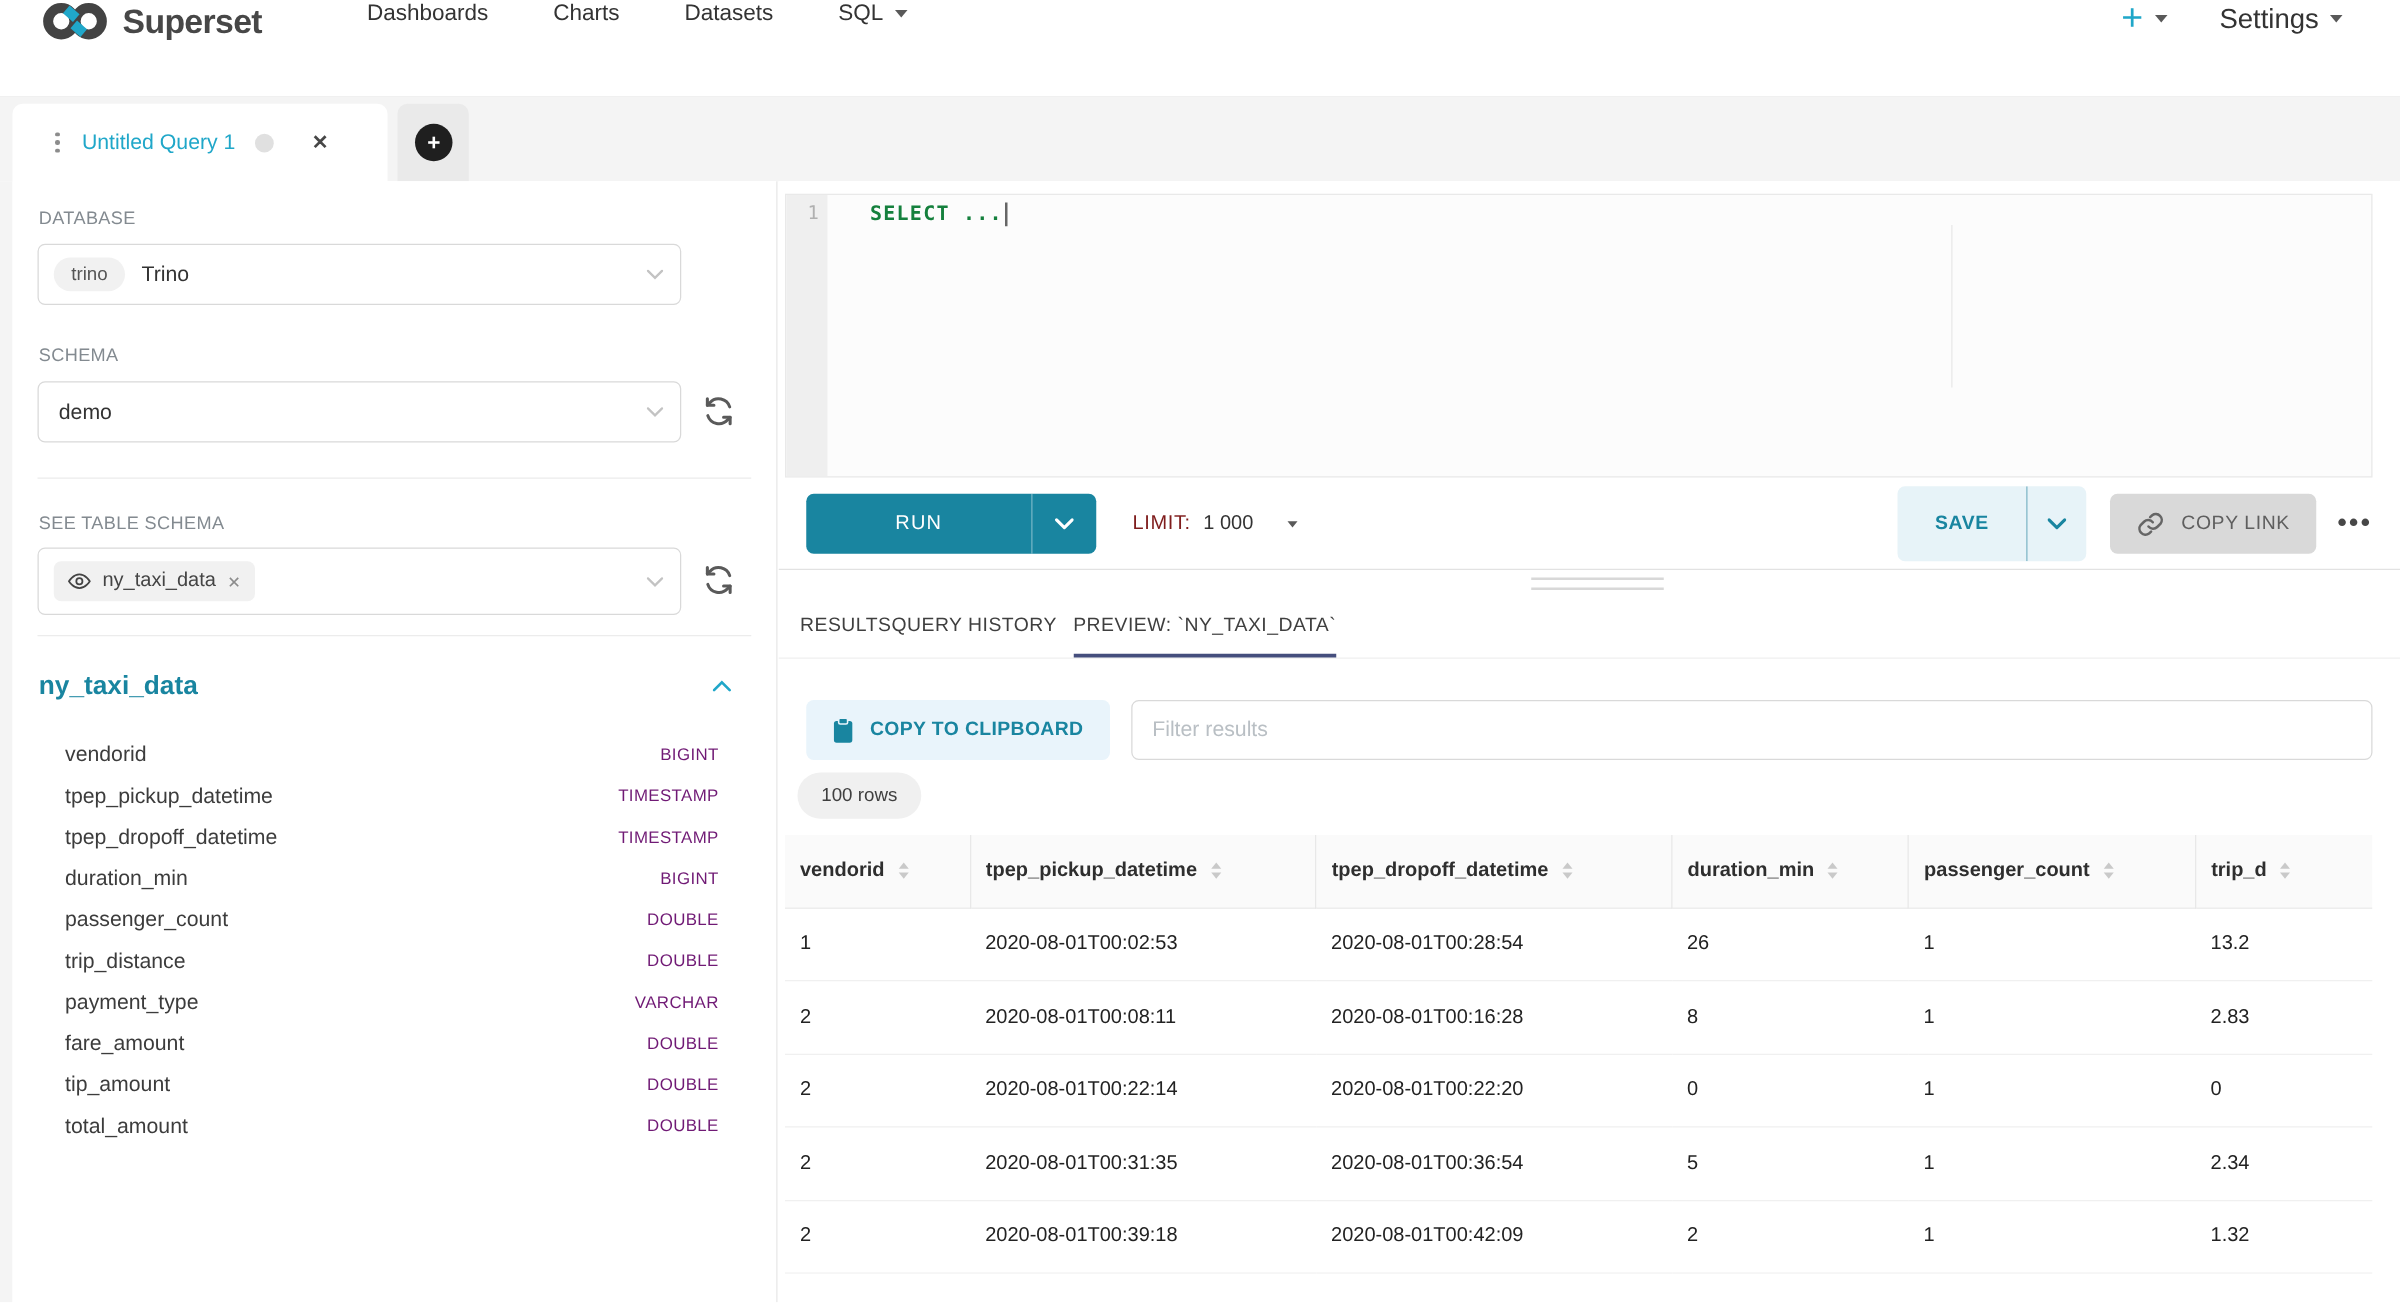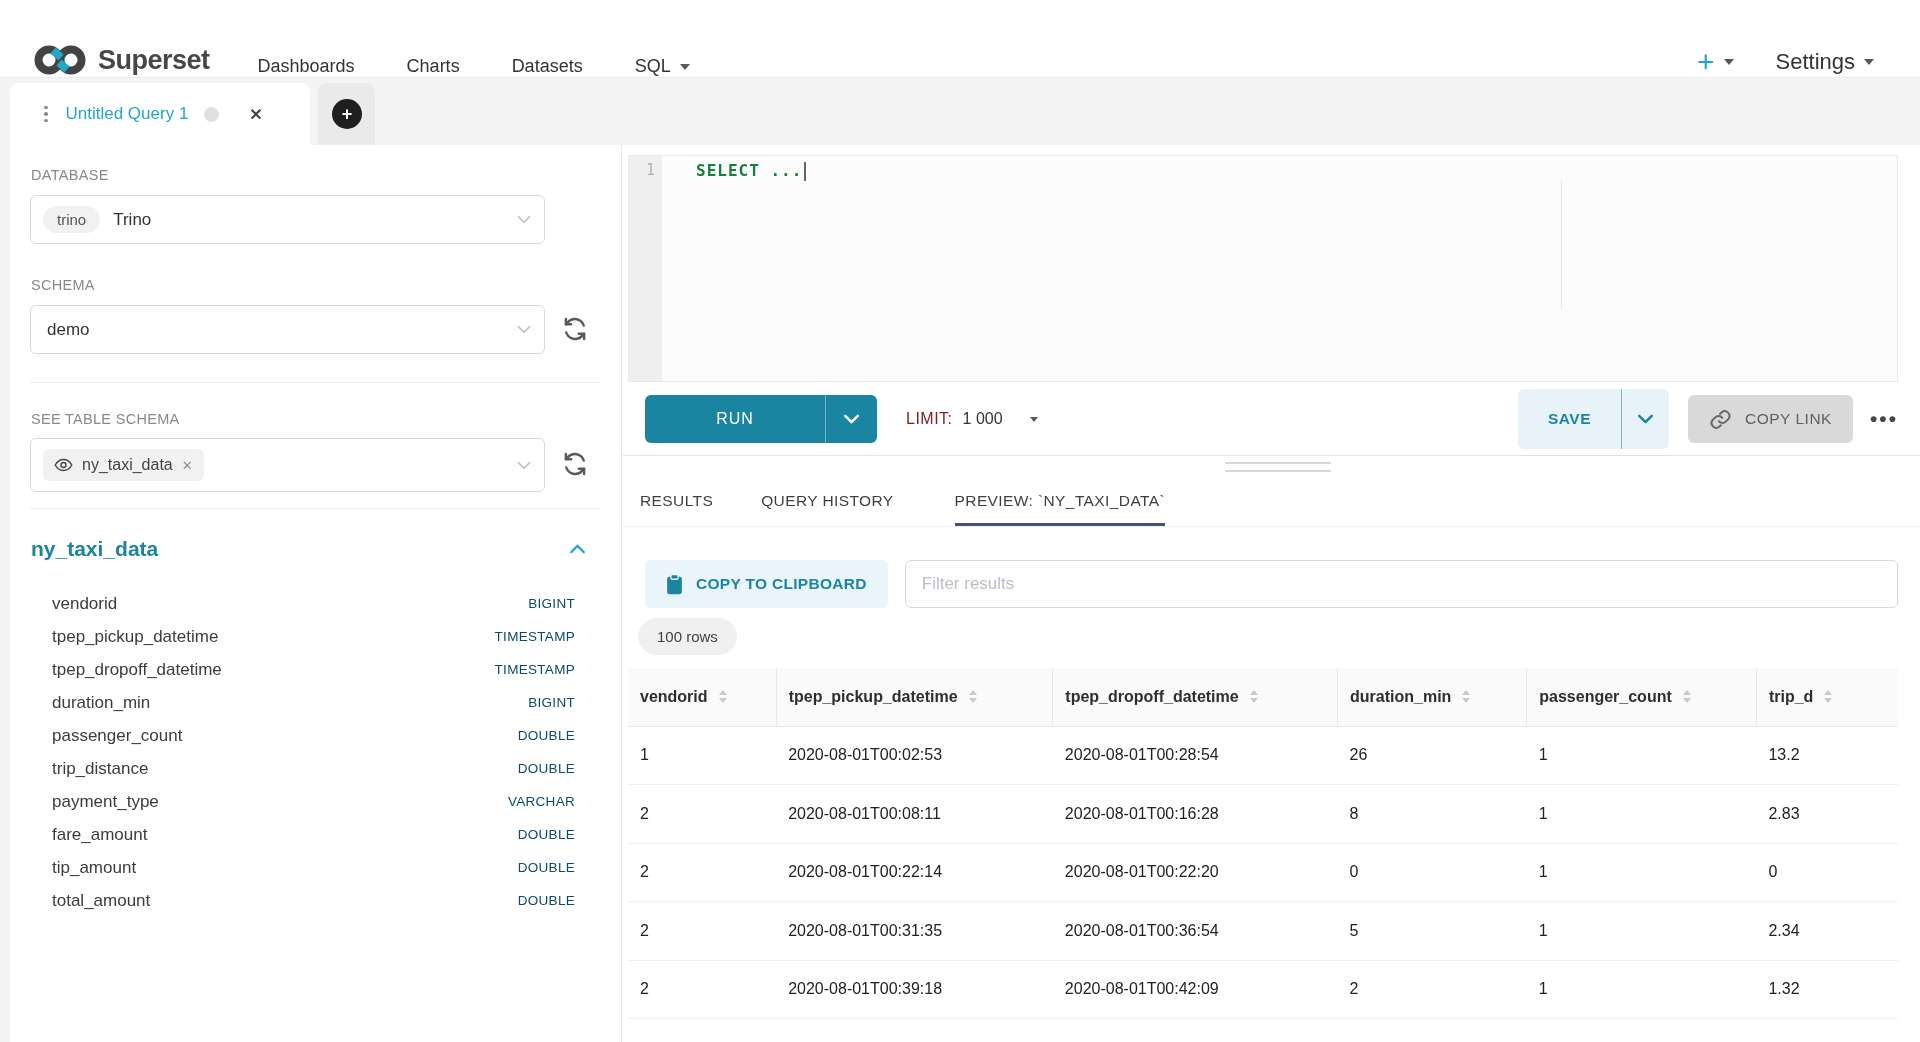--- a/index.html
+++ b/index.html
@@ -2,21 +2,21 @@
 <html><head>
 <meta charset="utf-8">
 <style>
   * { box-sizing: border-box; margin: 0; padding: 0; }
   html, body { width: 1920px; height: 1042px; overflow: hidden; }
   body { font-family: "Liberation Sans", sans-serif; background: #fff; color: #333; }
   .app { position: relative; width: 1920px; height: 1042px; background: #fff; overflow: hidden; }
 
   
   .navbar { position: absolute; top: 0; left: 0; right: 0; height: 78px; background: #fff;
-            border-bottom: 1px solid #ececec; display: flex; align-items: flex-end; }
+            border-bottom: 1px solid #ececec; display: flex; align-items: flex-start; gap: 36px; }
   .brand { display: flex; align-items: center; gap: 12px; padding-left: 34px; }
   .brand-text { font-size: 27px; font-weight: 700; color: #474747; letter-spacing: -0.5px; }
   .nav-menu { display: flex; gap: 52px; margin-left: 48px; }
   .nav-item { display: flex; align-items: center; gap: 9px; font-size: 18px; color: #333; cursor: pointer; }
   .caret { width: 0; height: 0; border-left: 5px solid transparent; border-right: 5px solid transparent;
            border-top: 6px solid #595959; display: inline-block; }
   .nav-right { margin-left: auto; display: flex; align-items: center; gap: 42px; padding-right: 46px; }
   .nav-plus { display: flex; align-items: center; gap: 9px; cursor: pointer; }
   .nav-plus .plus-glyph { color: #20a7c9; font-size: 30px; font-weight: 400; line-height: 1; }
   .nav-settings { display: flex; align-items: center; gap: 9px; font-size: 22px; color: #333; cursor: pointer; }
@@ -53,21 +53,21 @@
                gap: 9px; font-size: 16px; color: #444; }
   .table-tag .tag-close { color: #8c8c8c; font-size: 13px; cursor: pointer; }
   .schema-title-row { position: absolute; left: 21px; right: 36px; display: flex; align-items: center;
                       justify-content: space-between; }
   .schema-title { font-size: 21px; font-weight: 700; color: #1985a0; cursor: pointer; }
   .collapse-chev { color: #20a7c9; display: flex; cursor: pointer; }
   .cols-list { position: absolute; left: 0; right: 0; }
   .col-row { display: flex; justify-content: space-between; align-items: center; height: 33px;
              padding: 0 46px 0 42px; }
   .col-name { font-size: 17px; color: #3c3c3c; }
-  .col-type { font-size: 13.5px; color: #0c4a6e; letter-spacing: 0.3px; }
+  .col-type { font-size: 13.5px; color: #701a75; letter-spacing: 0.3px; }
 
   
   .main { position: absolute; top: 145px; left: 623px; right: 0; bottom: 0; background: #fff; }
 
   .editor { position: absolute; top: 10px; left: 5px; right: 22px; height: 227px; background: #fcfcfc;
             border: 1px solid #e9e9e9; }
   .gutter { position: absolute; left: 0; top: 0; bottom: 0; width: 33px; background: #efefef;
             font-family: "DejaVu Sans Mono", monospace; font-size: 15px; color: #b0b0b0;
             text-align: right; padding: 5px 7px 0 0; }
   .code-line { position: absolute; left: 33px; top: 5px; padding-left: 34px;
@@ -99,21 +99,21 @@
   .btn-copylink { display: flex; align-items: center; gap: 13px; height: 48px; border-radius: 6px;
                   background: #d9d9d9; color: #5f5f5f; padding: 0 21px; font-size: 15.5px;
                   letter-spacing: 0.5px; cursor: pointer; }
   .more-dots { font-size: 21px; font-weight: 700; color: #474747; letter-spacing: 2px; cursor: pointer;
                margin-left: -2px; }
 
   .splitter { position: absolute; top: 310px; left: 0; right: 0; border-top: 1px solid #e2e2e2; }
   .splitter-handle { position: absolute; top: 6px; left: 602px; width: 106px; cursor: row-resize; }
   .splitter-handle i { display: block; height: 2px; background: #d8d8d8; margin-bottom: 6px; }
 
-  .rtabs { position: absolute; top: 330px; left: 0; right: 0; height: 52px; display: flex; gap: 48px;
+  .rtabs { position: absolute; top: 330px; left: 0; right: 0; height: 52px; display: flex; 
            padding-left: 17px; border-bottom: 1px solid #f0f0f0; }
   .rtab { display: flex; align-items: center; font-size: 15.5px; color: #3f3f3f; letter-spacing: 0.4px;
           border-bottom: 3px solid transparent; padding-top: 3px; cursor: pointer; }
   .rtab.active { border-bottom-color: #454e7d; margin-left: 13px; }
 
   .actions-row { position: absolute; top: 415px; left: 22px; right: 22px; height: 48px; display: flex; }
   .btn-clipboard { display: flex; align-items: center; gap: 13px; background: #e9f4fb; border-radius: 6px;
                    height: 48px; padding: 0 21px; color: #1985a0; font-weight: 700; font-size: 15.5px;
                    letter-spacing: 0.3px; cursor: pointer; white-space: nowrap; }
   .filter-input { flex: 1; margin-left: 17px; height: 48px; border: 1px solid #d9d9d9; border-radius: 6px;

